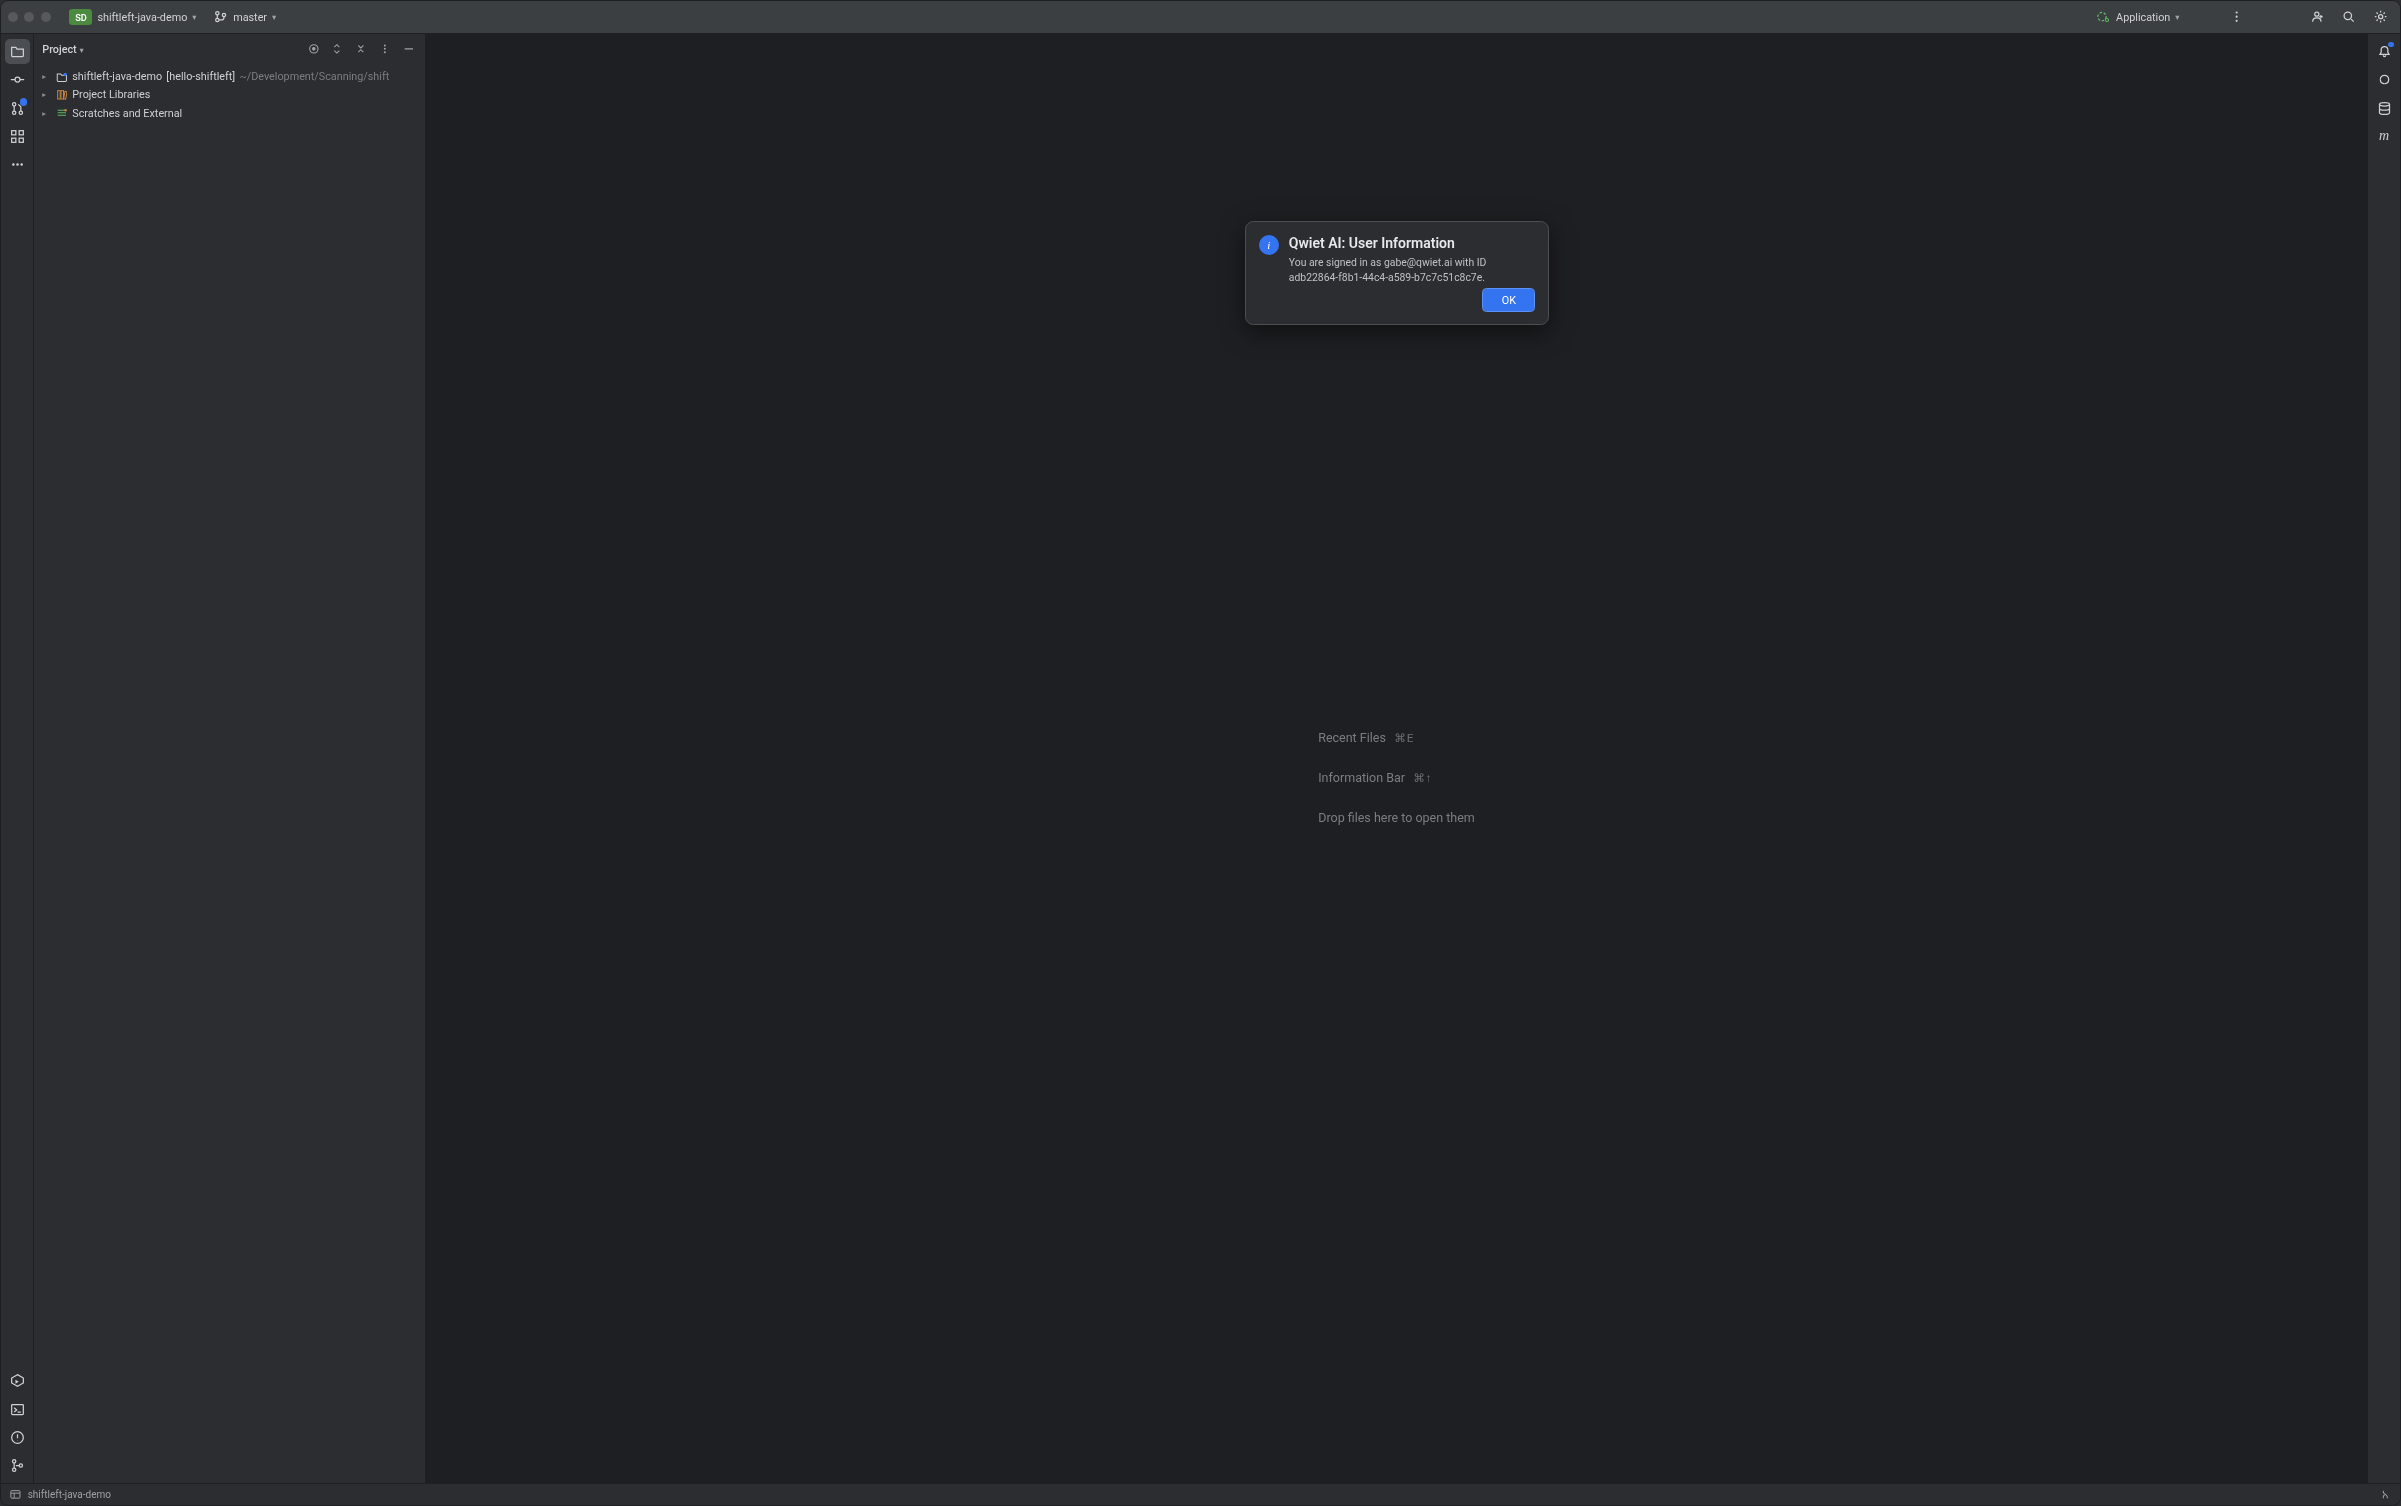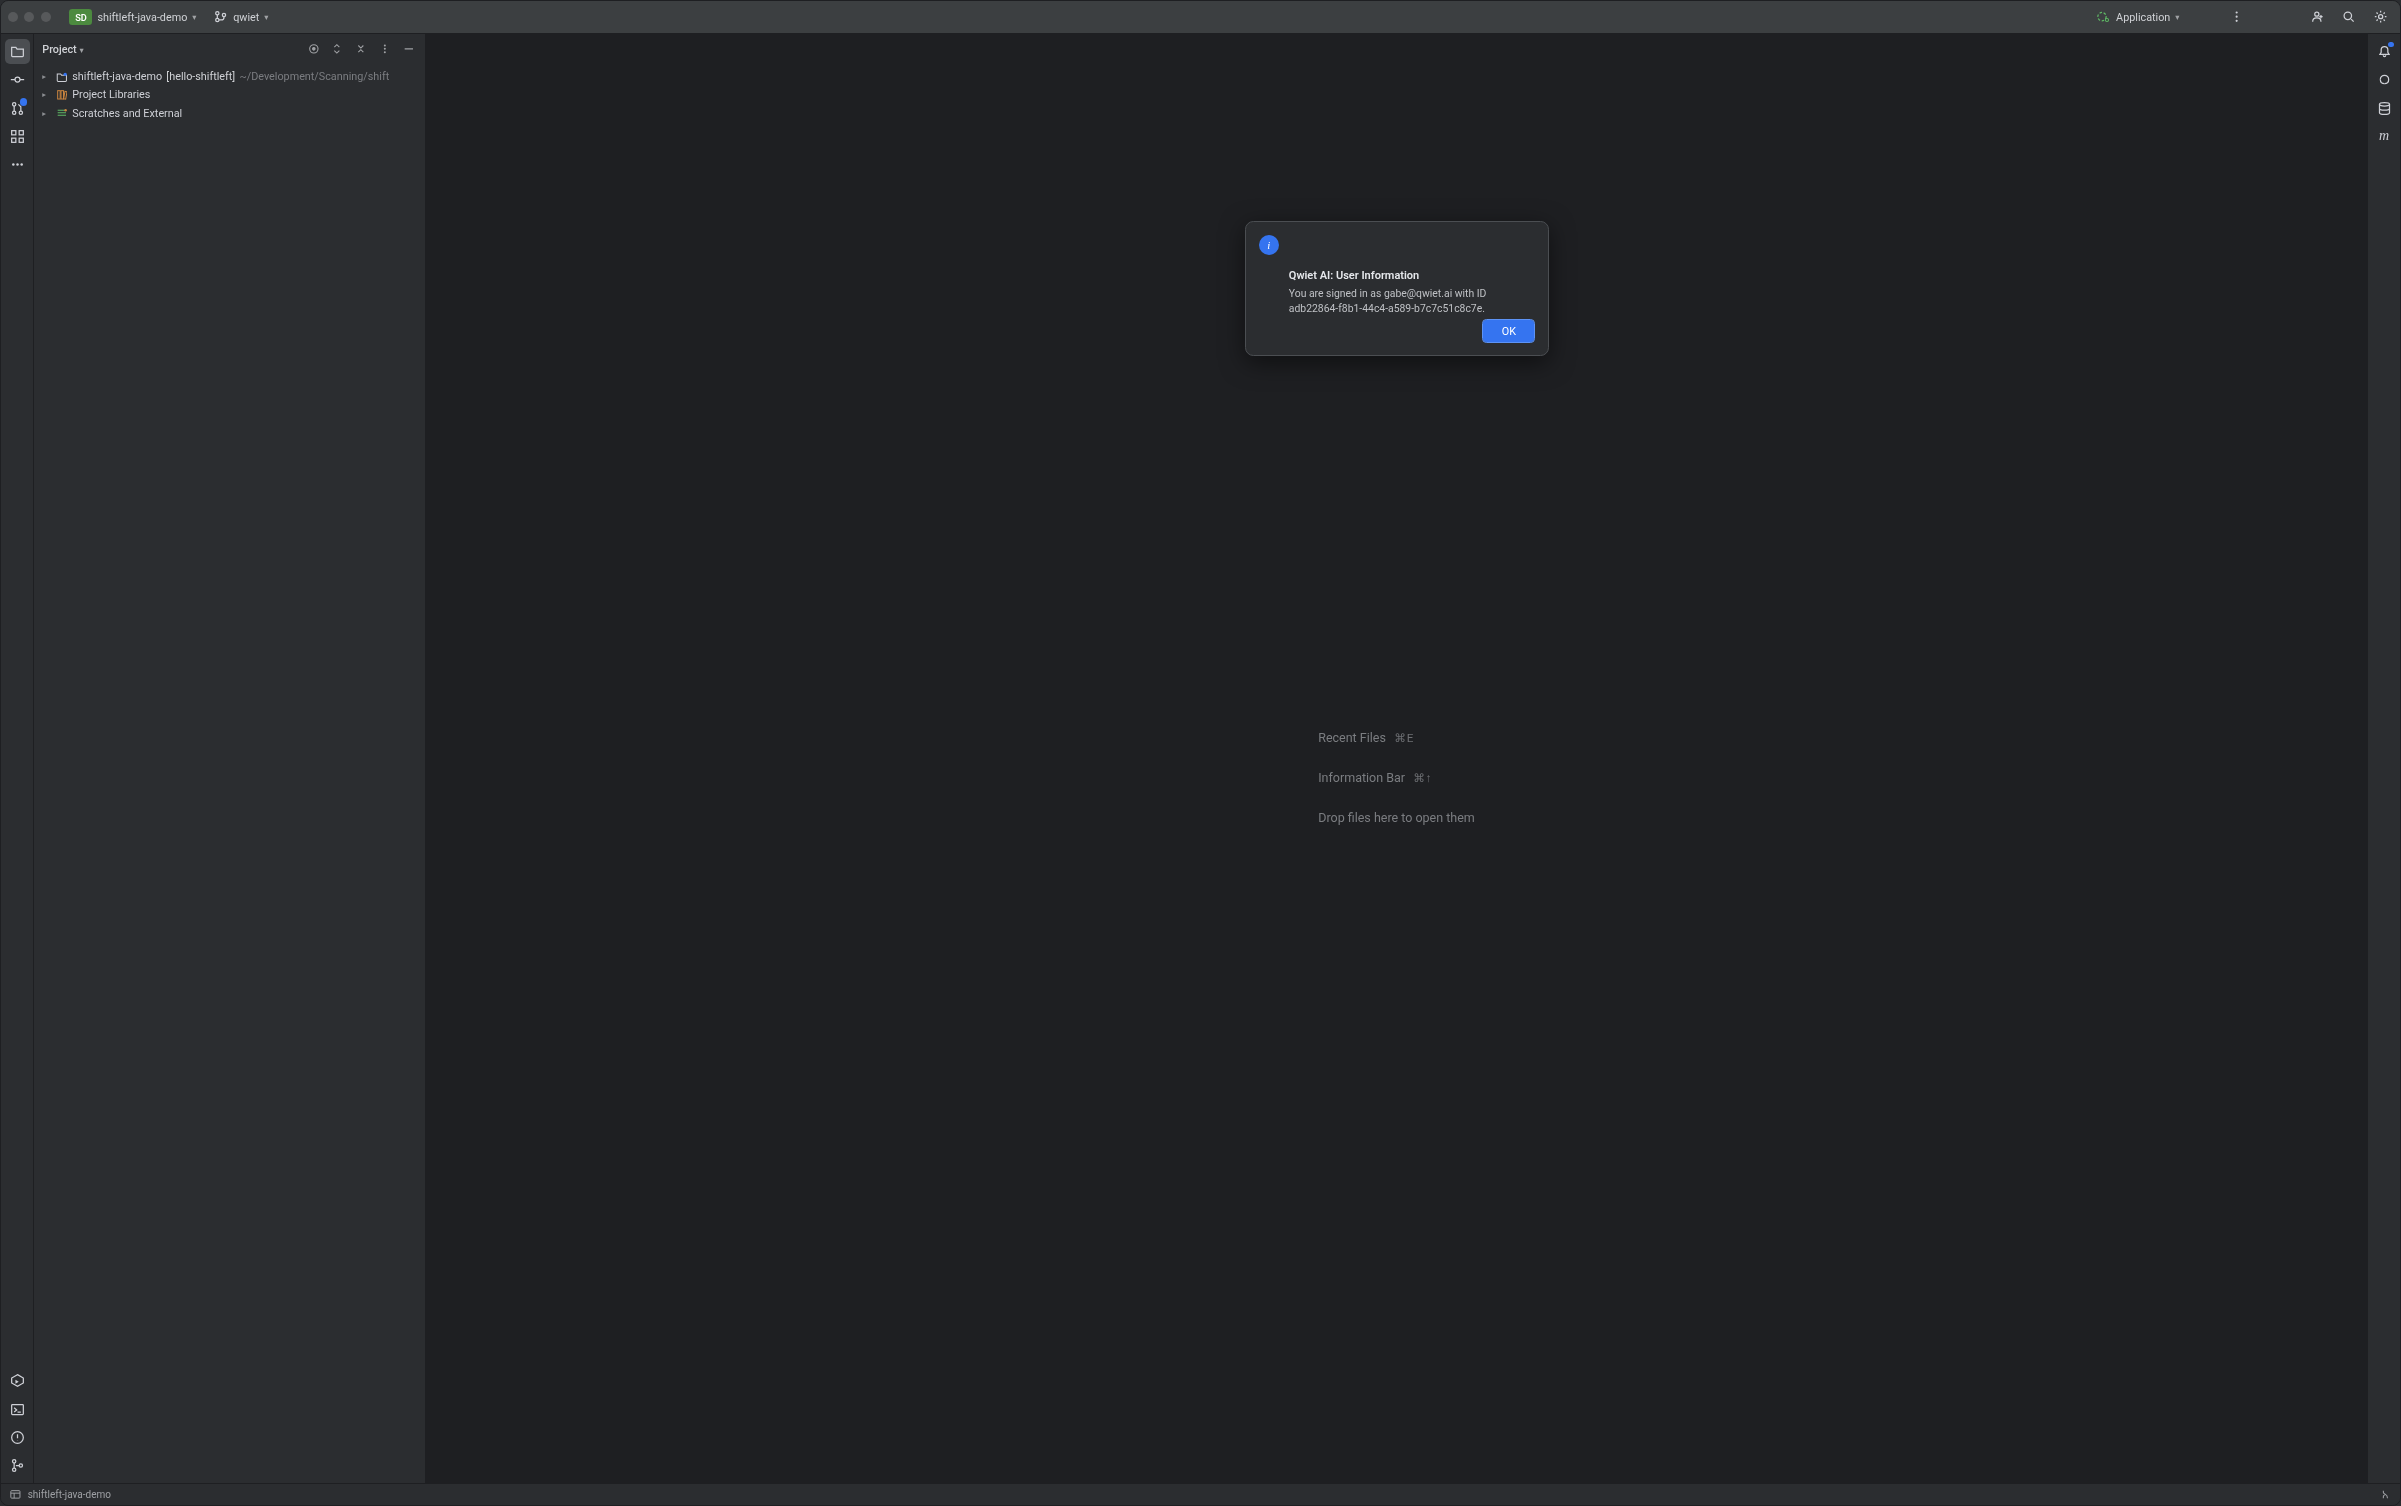--- a/index.html
+++ b/index.html
@@ -271,25 +271,24 @@
     justify-content: center;
     font-family: Georgia, serif;
     font-style: italic;
     font-size: 10.8px;
     flex-shrink: 0;
   }
   .dialog-text {
     flex: 1;
   }
   .dialog-title {
-    font-size: 11px;
+    font-size: 14px;
     font-weight: 600;
     color: #e6e8ec;
     margin-bottom: 5px;
-    margin-top: 34px;
   }
   .dialog-msg {
     font-size: 10.4px;
     color: #bfc1c5;
     line-height: 1.4;
     word-break: break-word;
   }
   .dialog-actions {
     display: flex;
     justify-content: flex-end;
@@ -352,21 +351,21 @@
     </span>
     <span class="tb-item">
       <span class="tb-icon">
         <svg viewBox="0 0 16 16" fill="none" stroke="currentColor" stroke-width="1.5">
             <circle cx="4" cy="4" r="2"></circle>
             <circle cx="4" cy="12" r="2"></circle>
             <circle cx="12" cy="6" r="2"></circle>
             <path d="M4 6v4M6 12h3a3 3 0 0 0 3-3V8"></path>
           </svg>
       </span>
-      <span>qwiet</span>
+      <span>master</span>
       <span class="chev">▾</span>
     </span>
 
     <span class="sep"></span>
 
     <span class="tb-item">
       <span class="tb-icon">
         <svg viewBox="0 0 16 16">
             <circle cx="6" cy="8" r="5" fill="none" stroke="#5fb865" stroke-width="1.5" stroke-dasharray="3 2"></circle>
             <circle cx="12" cy="12" r="2.5" fill="#5fb865"></circle>

